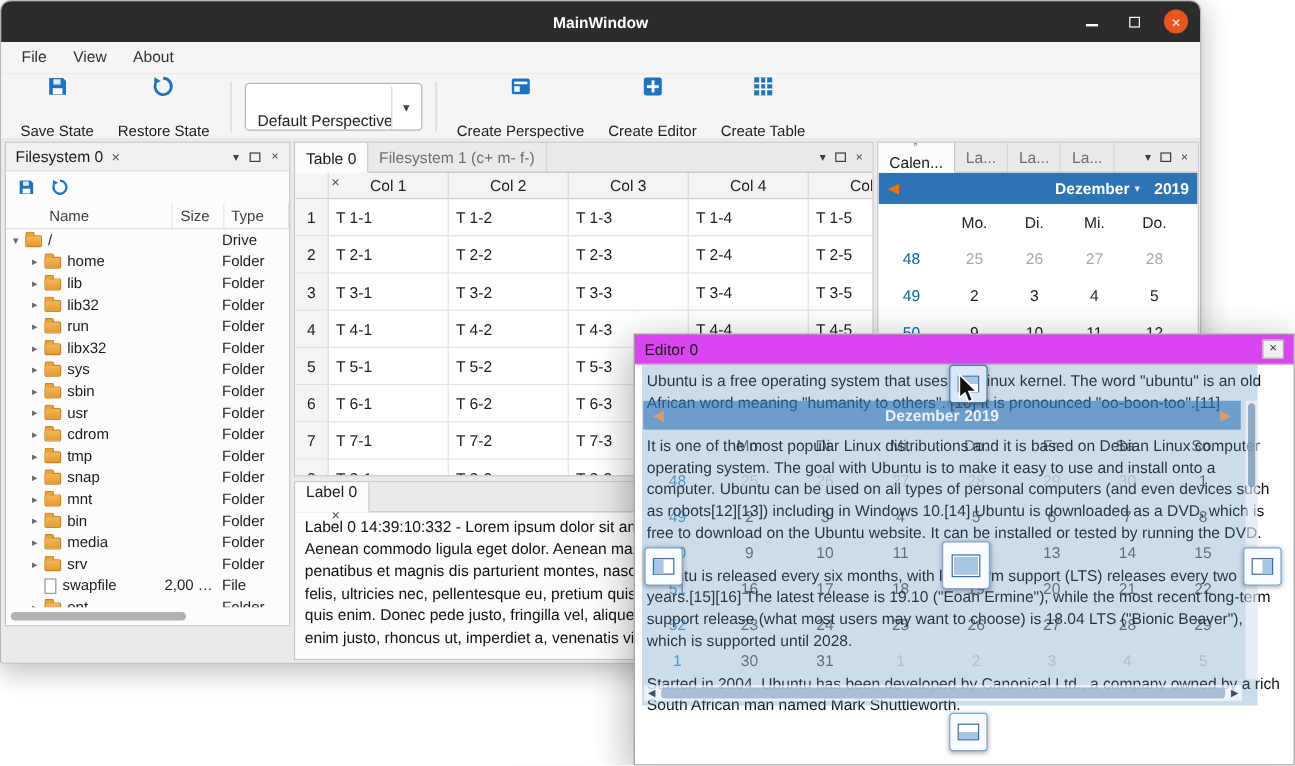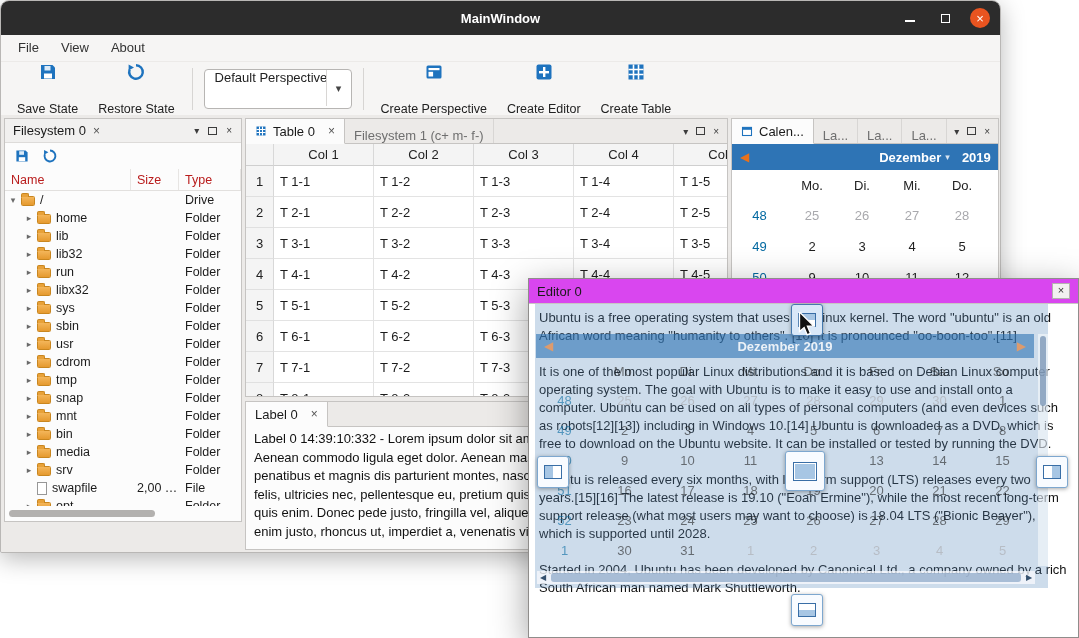--- a/index.html
+++ b/index.html
@@ -19,42 +19,42 @@
 
   .menubar{height:26px;background:#f6f5f4;display:flex;align-items:center;padding-left:6px;border-bottom:1px solid #eceae8;}
   .menu-item{padding:0 11px;font-size:13px;color:#333;line-height:26px;}
 
   .toolbar{height:54px;background:#f6f5f4;border-bottom:1px solid #cfcdcb;display:flex;align-items:center;padding-left:6px;}
   .tool-btn{display:flex;flex-direction:column;align-items:center;justify-content:center;gap:20px;
     padding:3px 10px;font-size:12.5px;color:#222;}
   .tool-btn svg{display:block;}
   .tool-sep{width:1px;height:42px;background:#d7d5d3;margin:0 7px;}
   .combo{width:146px;height:38px;background:#fff;border:1px solid #b7b5b3;border-radius:4px;
-    display:flex;align-items:flex-start;margin:0 4px;}
+    display:flex;align-items:flex-end;margin:0 4px;}
   .combo-value{flex:1;padding-left:10px;font-size:13px;color:#222;white-space:nowrap;overflow:hidden;}
   .combo-arrow{width:24px;text-align:center;color:#444;font-size:11px;border-left:1px solid #d8d6d4;line-height:36px;height:36px;}
 
   
   .dock-root{position:absolute;left:0;top:114px;right:0;bottom:0;background:#eceae8;border-radius:0 0 2px 2px;}
   .panel{position:absolute;background:#fcfcfc;border:1px solid #c6c4c2;box-sizing:border-box;display:flex;flex-direction:column;overflow:hidden;}
   .fs-panel{left:3px;top:3px;width:238px;height:404px;}
   .table-panel{left:244px;top:3px;width:483px;height:279px;}
   .label-panel{left:244px;top:286px;width:483px;height:149px;}
   .right-panel{left:730px;top:3px;width:268px;height:433px;}
 
   .dock-titlebar{height:23px;background:#f1f0ef;border-bottom:1px solid #dddbd9;display:flex;align-items:center;flex:0 0 auto;}
   .dock-title{font-size:13px;padding-left:8px;color:#1a1a1a;}
   .tab-close{font-size:12px;color:#555;margin-left:7px;line-height:1;}
   .spacer{flex:1;}
   .db{font-size:10px;color:#3c3c3c;margin-right:9px;display:flex;align-items:center;}
   .float-glyph{width:9px;height:8px;border:1.3px solid #3c3c3c;display:inline-block;box-sizing:border-box;}
 
   
   .fs-toolbar{height:26px;display:flex;align-items:center;gap:12px;padding-left:9px;flex:0 0 auto;background:#fcfcfc;}
-  .tree-header{display:flex;height:21px;align-items:flex-end;border-bottom:1px solid #e2e0de;font-size:12.5px;color:#b91c1c;flex:0 0 auto;}
+  .tree-header{display:flex;height:21px;align-items:flex-end;border-bottom:1px solid #e2e0de;font-size:12.5px;color:#404040;flex:0 0 auto;padding-left:30px;}
   .tree-header .cell{border-right:1px solid #e7e5e3;height:100%;display:flex;align-items:center;padding-left:6px;box-sizing:border-box;}
   .cell.name{width:126px;}
   .cell.size{width:48px;}
   .cell.type{width:62px;}
   .tree-body{flex:1;overflow:hidden;}
   .fs-row{display:flex;height:18px;align-items:center;font-size:12.5px;}
   .fs-row .cell{display:flex;align-items:center;overflow:hidden;white-space:nowrap;box-sizing:border-box;}
   .fs-row .cell.size{padding-left:6px;}
   .fs-row .cell.type{padding-left:6px;}
   .expander{display:inline-block;width:12px;color:#6a6a6a;font-size:9px;text-align:center;flex:0 0 auto;}
@@ -63,22 +63,22 @@
     border:1px solid #c9861f;border-radius:1.5px;box-sizing:border-box;margin-top:2px;}
   .folder::before,.drive::before{content:"";position:absolute;top:-4px;left:-1px;width:6px;height:3px;
     background:#e8a23a;border:1px solid #c9861f;border-bottom:none;border-radius:2px 2px 0 0;}
   .file{width:10px;height:13px;background:#fff;border:1px solid #979797;box-sizing:border-box;position:relative;}
   .hscroll{height:13px;margin:1px 2px;position:relative;flex:0 0 auto;}
   .hscroll .thumb{position:absolute;left:2px;top:3px;width:146px;height:7px;background:#b3b1af;border-radius:4px;}
 
   
   .tabbar{height:24px;background:#eceae8;border-bottom:1px solid #c6c4c2;display:flex;align-items:stretch;flex:0 0 auto;position:relative;}
   .tab{display:flex;align-items:center;gap:6px;padding:0 9px;font-size:13px;color:#1a1a1a;border-right:1px solid #d8d6d4;}
-  .tab.active{background:#fcfcfc;border-right:1px solid #c6c4c2;margin-bottom:-1px;border-bottom:1px solid #fcfcfc;}
-  .tab.inactive{color:#6f6f6f;align-items:flex-end;}
+  .tab.active{background:#fcfcfc;border-right:1px solid #c6c4c2;margin-bottom:-1px;border-bottom:1px solid #fcfcfc;flex-direction:column;}
+  .tab.inactive{color:#6f6f6f;}
   .tabbar .db{margin-right:8px;}
   .tabbar-buttons{display:flex;align-items:center;}
 
   
   .grid-wrap{flex:1;background:#fff;overflow:hidden;}
   .tr{display:flex;height:31px;box-sizing:border-box;}
   .tr.thead{height:22px;background:#f4f4f4;}
   .th{width:100px;border-right:1px solid #d8d8d8;border-bottom:1px solid #cfcfcf;display:flex;align-items:center;justify-content:center;
       font-size:13px;color:#222;box-sizing:border-box;flex:0 0 auto;}
   .rn{width:28px;background:#f4f4f4;border-right:1px solid #d8d8d8;border-bottom:1px solid #e0e0e0;display:flex;align-items:center;justify-content:center;

